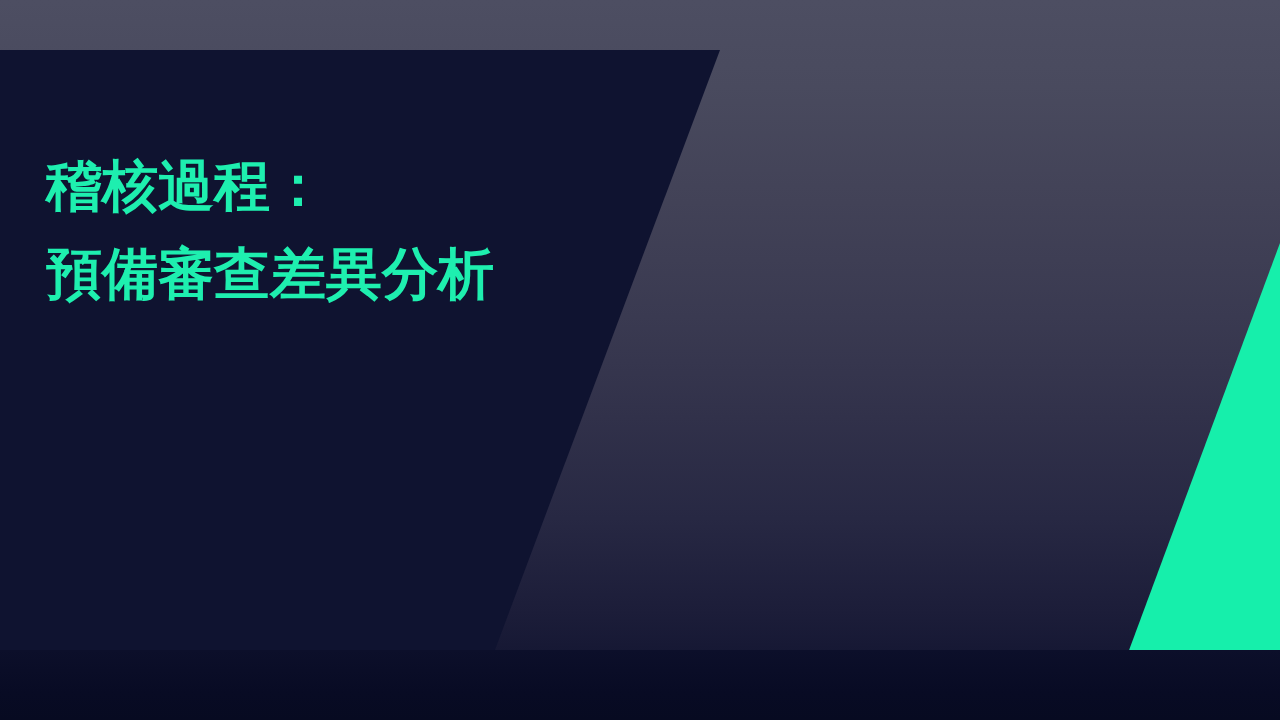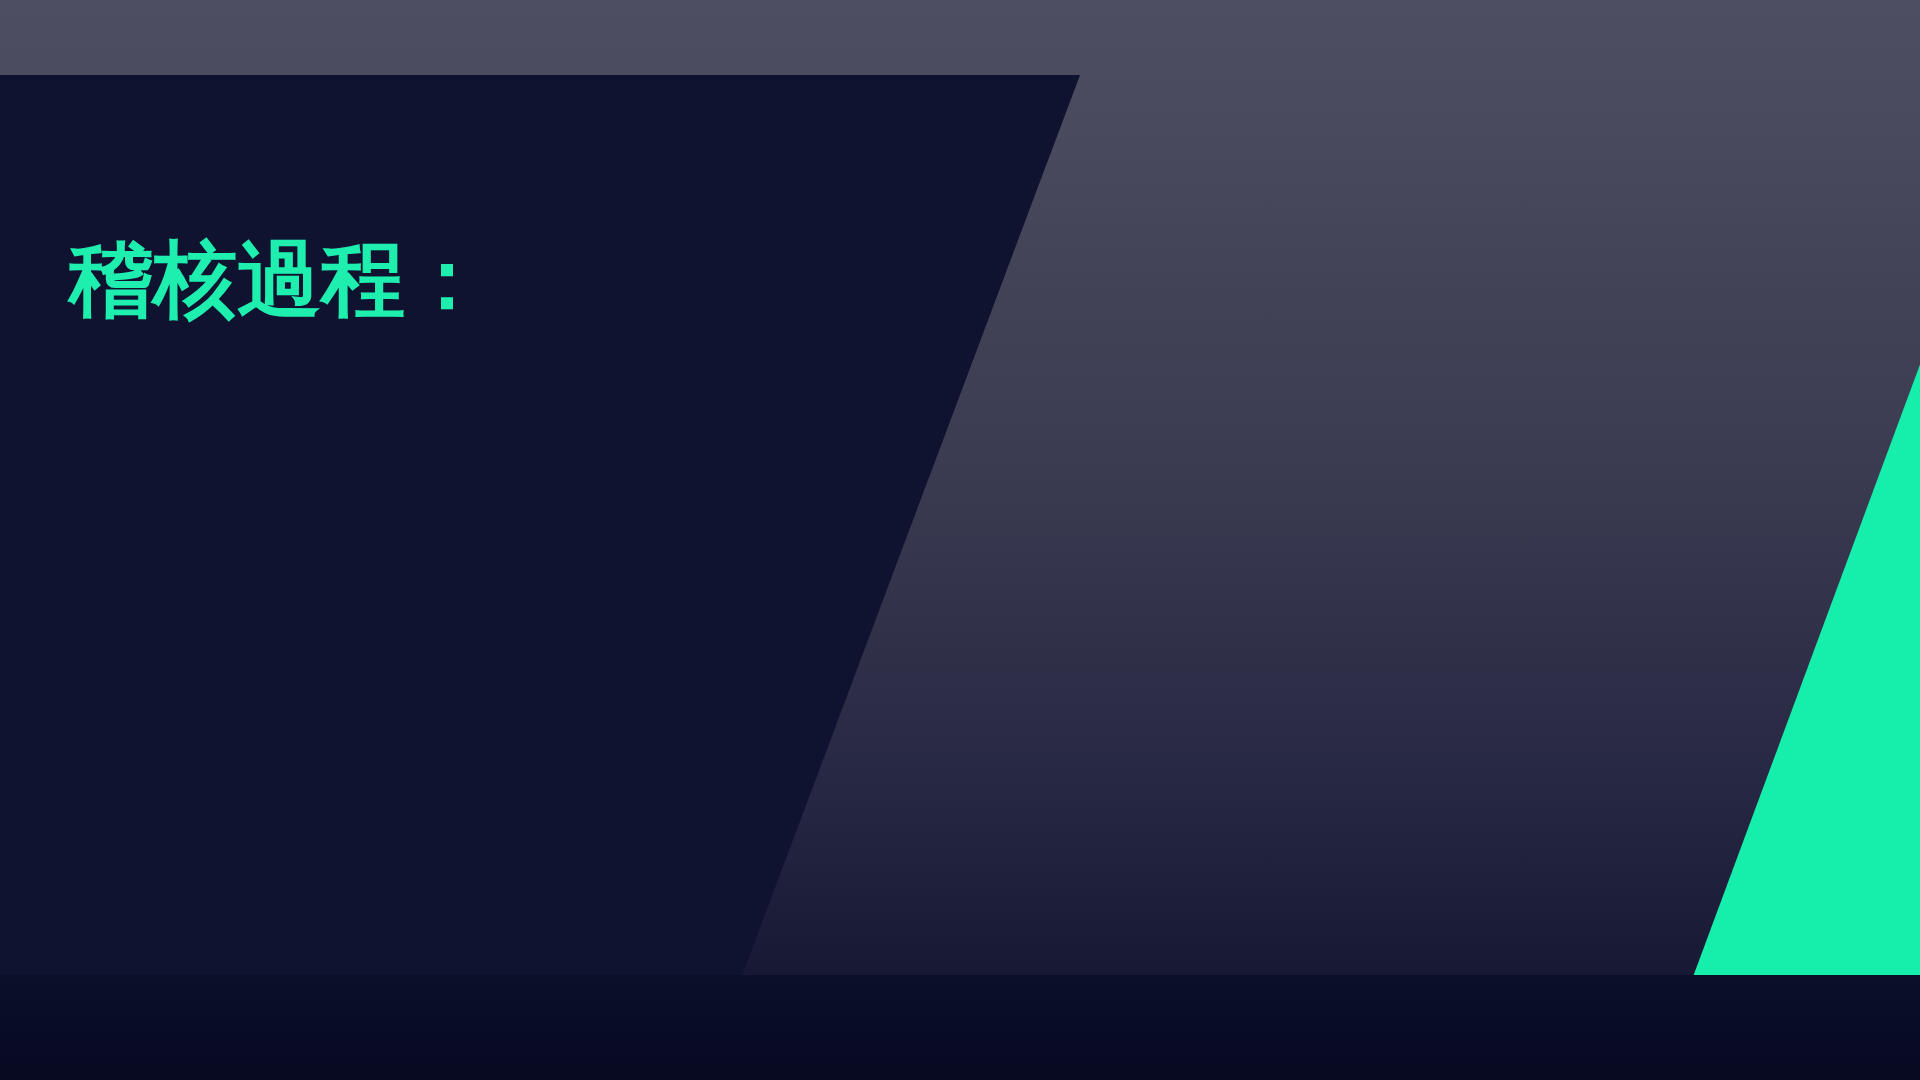--- a/index.html
+++ b/index.html
@@ -109,18 +109,19 @@
 
     <polygon points="1280,243 1280,653 1128,653" fill="#16efab"></polygon>
   </svg>
 
   <div class="bottom-band"></div>
 
   <div class="text-layer">
 
     <div class="title-block">
       <div class="title-line">稽核過程：</div>
+      <div class="title-line">預備審查差異分析</div>
     </div>
 
 
   </div>
 
 </div>
 
 </body></html>

